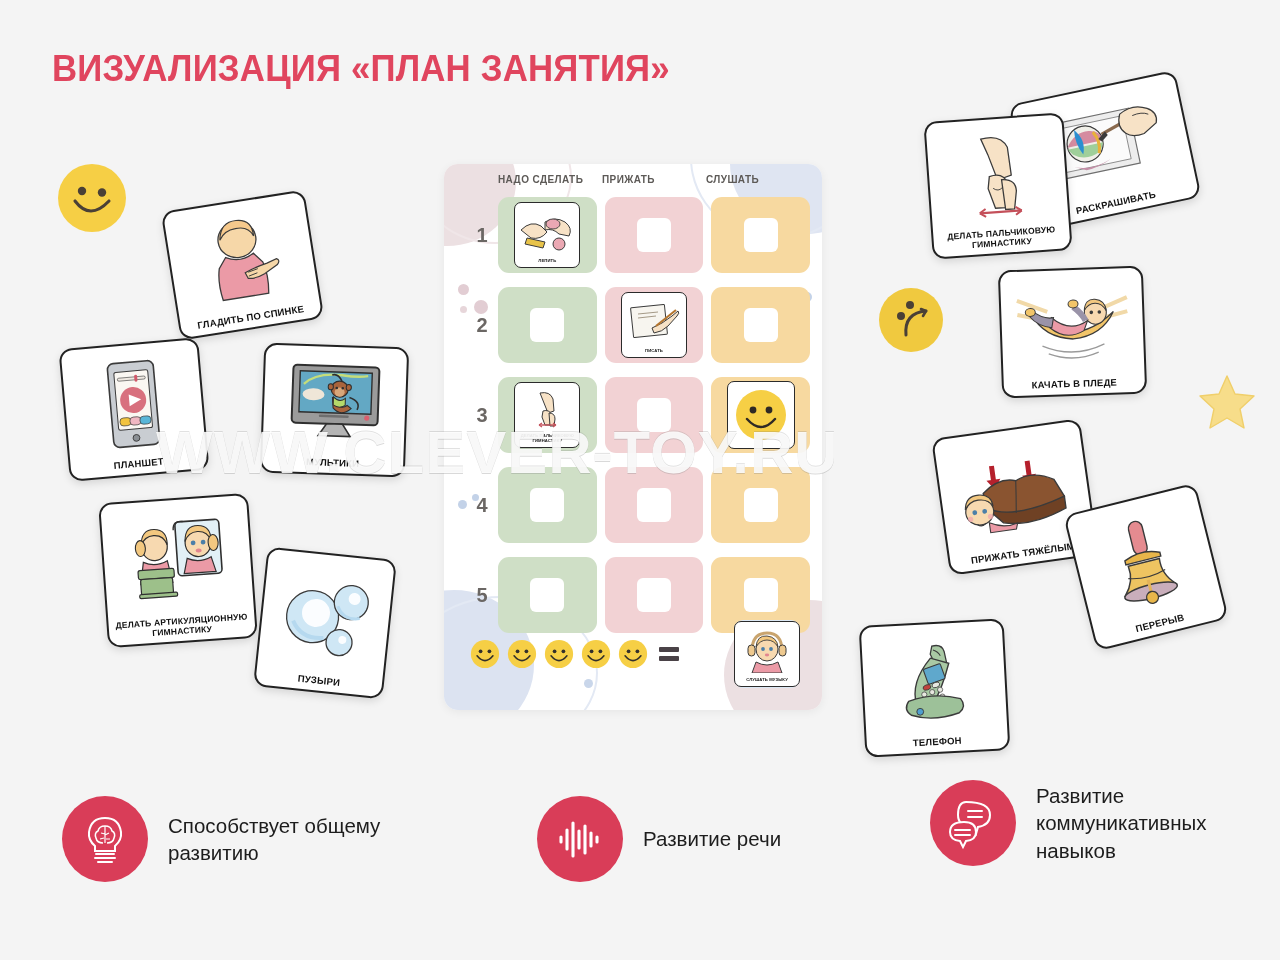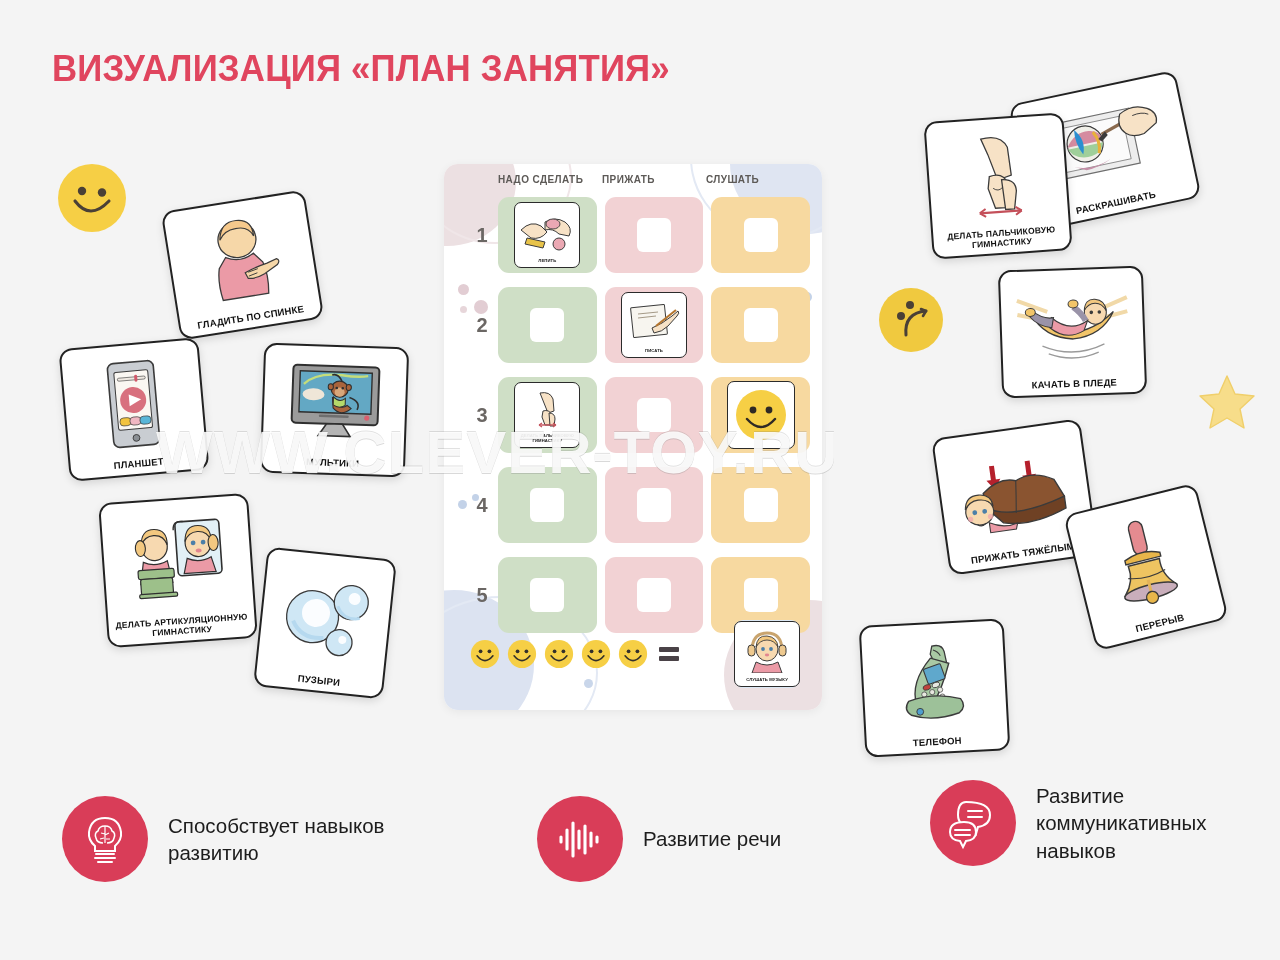--- a/index.html
+++ b/index.html
@@ -568,21 +568,21 @@
 
     <div class="benefit" style="left:62px;top:16px;width:400px;">
       <div class="bcircle">
         <svg width="52" height="52" viewBox="0 0 52 52">
           <path d="M26 5 Q40 5 42 19 Q43 27 36 33 L36 38 L16 38 L16 33 Q9 27 10 19 Q12 5 26 5Z" fill="none" stroke="#fff" stroke-width="2"></path>
           <path d="M17 41 L35 41 M16 45 L36 45 M19 49 L33 49" stroke="#fff" stroke-width="2" stroke-linecap="round"></path>
           <path d="M26 13 Q20 13 19 18 Q15 20 17 25 Q18 30 24 30 M26 13 Q32 13 33 18 Q37 20 35 25 Q34 30 28 30" fill="none" stroke="#fff" stroke-width="1.5"></path>
           <path d="M26 13 L26 30 M22 20 L26 21 M30 20 L26 22 M21 26 L25 25 M31 26 L27 26" fill="none" stroke="#fff" stroke-width="1.2"></path>
         </svg>
       </div>
-      <div class="btext">Способствует навыков развитию</div>
+      <div class="btext">Способствует общему развитию</div>
     </div>
 
     <div class="benefit" style="left:537px;top:16px;width:330px;">
       <div class="bcircle">
         <svg width="52" height="52" viewBox="0 0 52 52">
           <g stroke="#fff" stroke-width="3.1" stroke-linecap="round">
             <path d="M7 24 L7 29"></path>
             <path d="M13 17 L13 36"></path>
             <path d="M19 10 L19 43"></path>
             <path d="M25 18 L25 35"></path>

